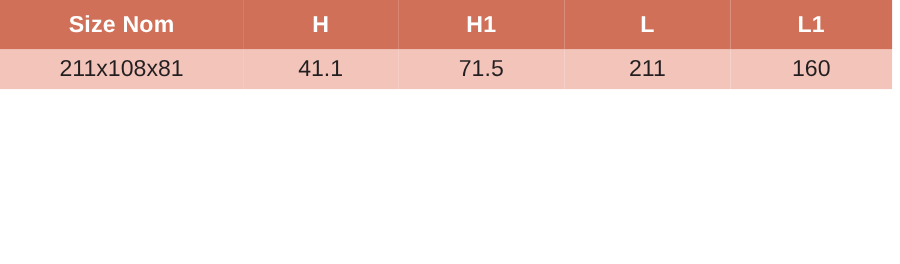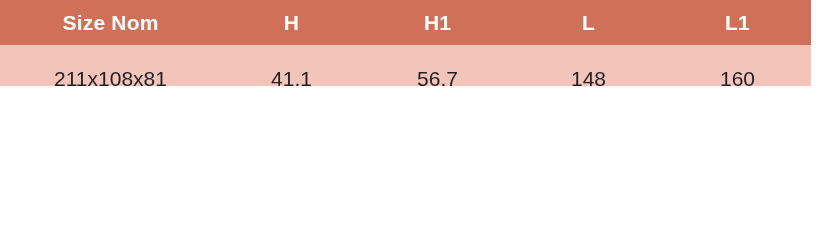--- a/index.html
+++ b/index.html
@@ -46,21 +46,21 @@
     line-height: 45px;
     vertical-align: middle;
     border: 0;
   }
 
   table#spec-table td {
     color: #231f20;
     font-weight: normal;
     font-size: 21px;
     text-align: center;
-    padding: 16px;
+    padding: 0;
     line-height: 36px;
     vertical-align: middle;
     border: 0;
   }
 
   
   col.c-size { width: 221px; }
   col.c-h    { width: 141px; }
   col.c-h1   { width: 151px; }
   col.c-l    { width: 151px; }
@@ -84,19 +84,19 @@
         <th>H</th>
         <th>H1</th>
         <th>L</th>
         <th>L1</th>
       </tr>
     </thead>
     <tbody>
       <tr>
         <td>211x108x81</td>
         <td>41.1</td>
-        <td>56.7</td>
-        <td>148</td>
+        <td>71.5</td>
+        <td>211</td>
         <td>160</td>
       </tr>
     </tbody>
   </table>
 </div>
 
 </body></html>

